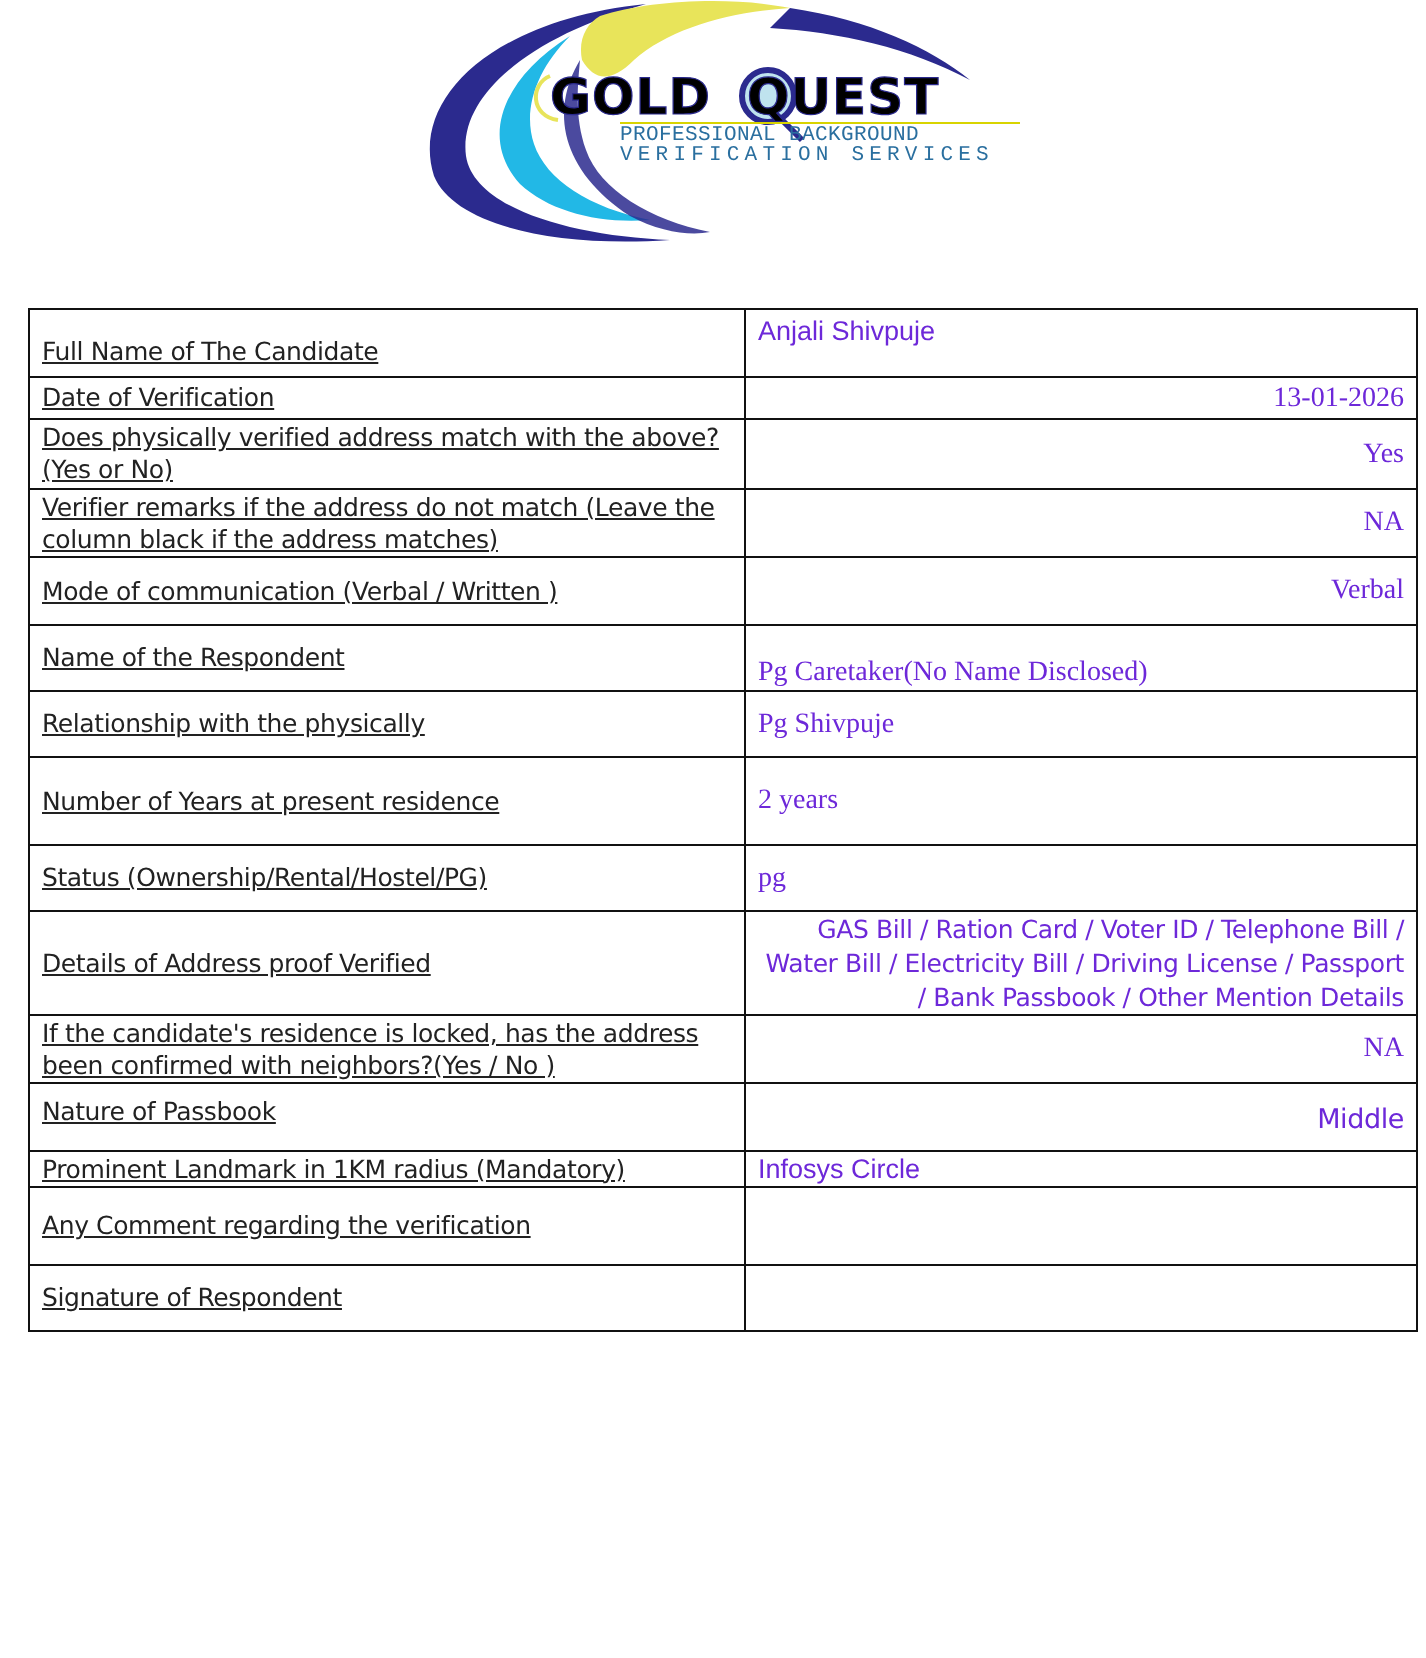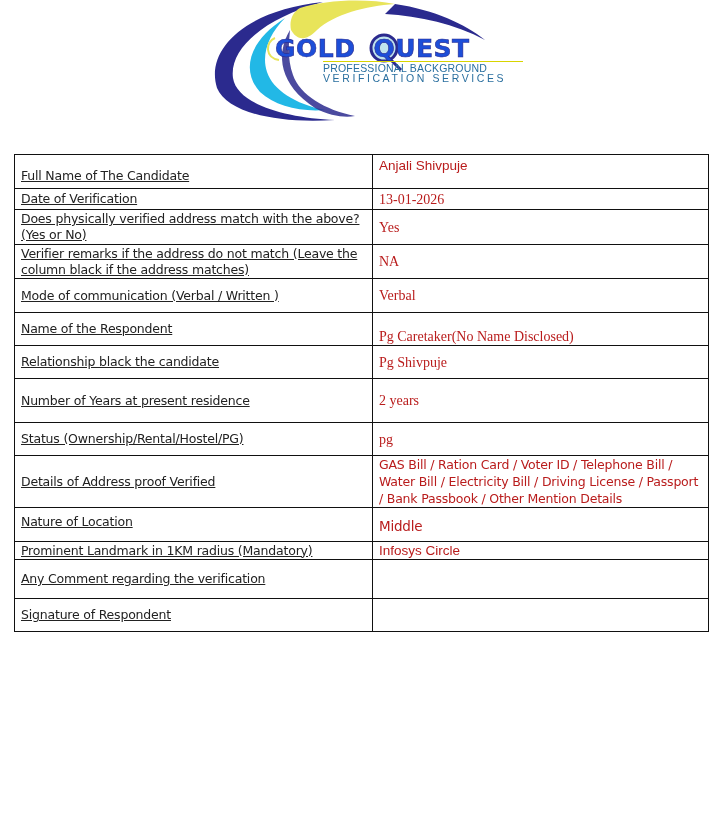--- a/index.html
+++ b/index.html
@@ -3,26 +3,26 @@
   <meta charset="utf-8">
   <style>
     html, body { margin: 0; padding: 0; background: #ffffff; }
     body { width: 713px; height: 829px; position: relative; overflow: hidden; }
 
     .logo { position: absolute; left: 205px; top: 0; width: 320px; height: 125px; }
     .logo svg { position: absolute; left: 0; top: 0; }
     .brand {
       position: absolute; left: 70px; top: 34px;
       font-family: "DejaVu Sans", sans-serif; font-weight: bold;
-      font-size: 25px; letter-spacing: 0.5px; color: #1d4ed8;
+      font-size: 25px; letter-spacing: 0.5px; color: #000000;
       -webkit-text-stroke: 0.6px #2b2a8e;
     }
     .tag1, .tag2 {
-      position: absolute; left: 105px; font-family: Liberation Sans, sans-serif;
-      color: #2a6f9f; font-size: 10.5px; line-height: 11px; white-space: nowrap; margin-left: 13px;
+      position: absolute; left: 105px; font-family: Liberation Mono, monospace;
+      color: #2a6f9f; font-size: 10.5px; line-height: 11px; white-space: nowrap;
     }
     .tag1 { top: 61px; letter-spacing: 0.2px; border-top: 1.5px solid #d8d400; padding-top: 1px; width: 200px;}
     .tag2 { top: 73px; letter-spacing: 2.6px; }
 
     table.report {
       position: absolute; left: 14px; top: 154px;
       width: 695px; border-collapse: collapse;
       table-layout: fixed;
     }
     table.report td {
@@ -31,25 +31,25 @@
       vertical-align: middle;
       overflow: hidden;
     }
     td.label {
       width: 345px;
       font-family: "DejaVu Sans", sans-serif;
       font-size: 12.5px; line-height: 16px; color: #222;
       letter-spacing: -0.2px;
       text-decoration: underline;
     }
-    td.val { padding: 0 2px; color: #b91c1c; }
+    td.val { padding: 0 2px; color: #6d28d9; }
     .sans { font-family: "Liberation Sans", sans-serif; font-size: 13.5px; line-height: 17px; }
     .serif { font-family: "Liberation Serif", serif; font-size: 14px; line-height: 17px; }
     .dsans { font-family: "DejaVu Sans", sans-serif; font-size: 12.5px; line-height: 17px; letter-spacing: -0.2px; }
-    .center { text-align: left; }
+    .center { text-align: right; }
     .top { vertical-align: top !important; }
     .bottom { vertical-align: bottom !important; margin-top: 16px; }
   </style>
 </head>
 <body>
 
 <div class="logo">
   <svg width="320" height="125" viewBox="0 0 320 125">
 
     <path d="M118 2 C 40 10, 0 50, 12 88 C 22 112, 70 124, 130 120 C 80 118, 32 104, 28 78 C 24 48, 60 18, 118 2 Z" fill="#2b2a8e"></path>
@@ -93,37 +93,41 @@
     </tr>
     <tr style="height:34px">
       <td class="label">Mode of communication (Verbal / Written )</td>
       <td class="val serif center">Verbal</td>
     </tr>
     <tr style="height:33px">
       <td class="label top" style="padding-top:8px">Name of the Respondent</td>
       <td class="val serif bottom">Pg Caretaker(No Name Disclosed)</td>
     </tr>
     <tr style="height:33px">
-      <td class="label">Relationship black the candidate</td>
+      <td class="label">Relationship with the physically</td>
       <td class="val serif">Pg Shivpuje</td>
     </tr>
     <tr style="height:44px">
       <td class="label">Number of Years at present residence</td>
       <td class="val serif">2 years</td>
     </tr>
     <tr style="height:33px">
       <td class="label">Status (Ownership/Rental/Hostel/PG)</td>
       <td class="val serif">pg</td>
     </tr>
     <tr style="height:50px">
       <td class="label">Details of Address proof Verified</td>
       <td class="val dsans center">GAS Bill / Ration Card / Voter ID / Telephone Bill / Water Bill / Electricity Bill / Driving License / Passport / Bank Passbook / Other Mention Details</td>
     </tr>
     <tr style="height:34px">
-      <td class="label top" style="padding-top:6px">Nature of Location</td>
+      <td class="label">If the candidate's residence is locked, has the address been confirmed with neighbors?(Yes / No )</td>
+      <td class="val serif center">NA</td>
+    </tr>
+    <tr style="height:34px">
+      <td class="label top" style="padding-top:6px">Nature of Passbook</td>
       <td class="val dsans center" style="font-size:13.5px;padding-top:4px">Middle</td>
     </tr>
     <tr style="height:18px">
       <td class="label">Prominent Landmark in 1KM radius (Mandatory)</td>
       <td class="val sans">Infosys Circle</td>
     </tr>
     <tr style="height:39px">
       <td class="label">Any Comment regarding the verification</td>
       <td class="val serif"></td>
     </tr>

